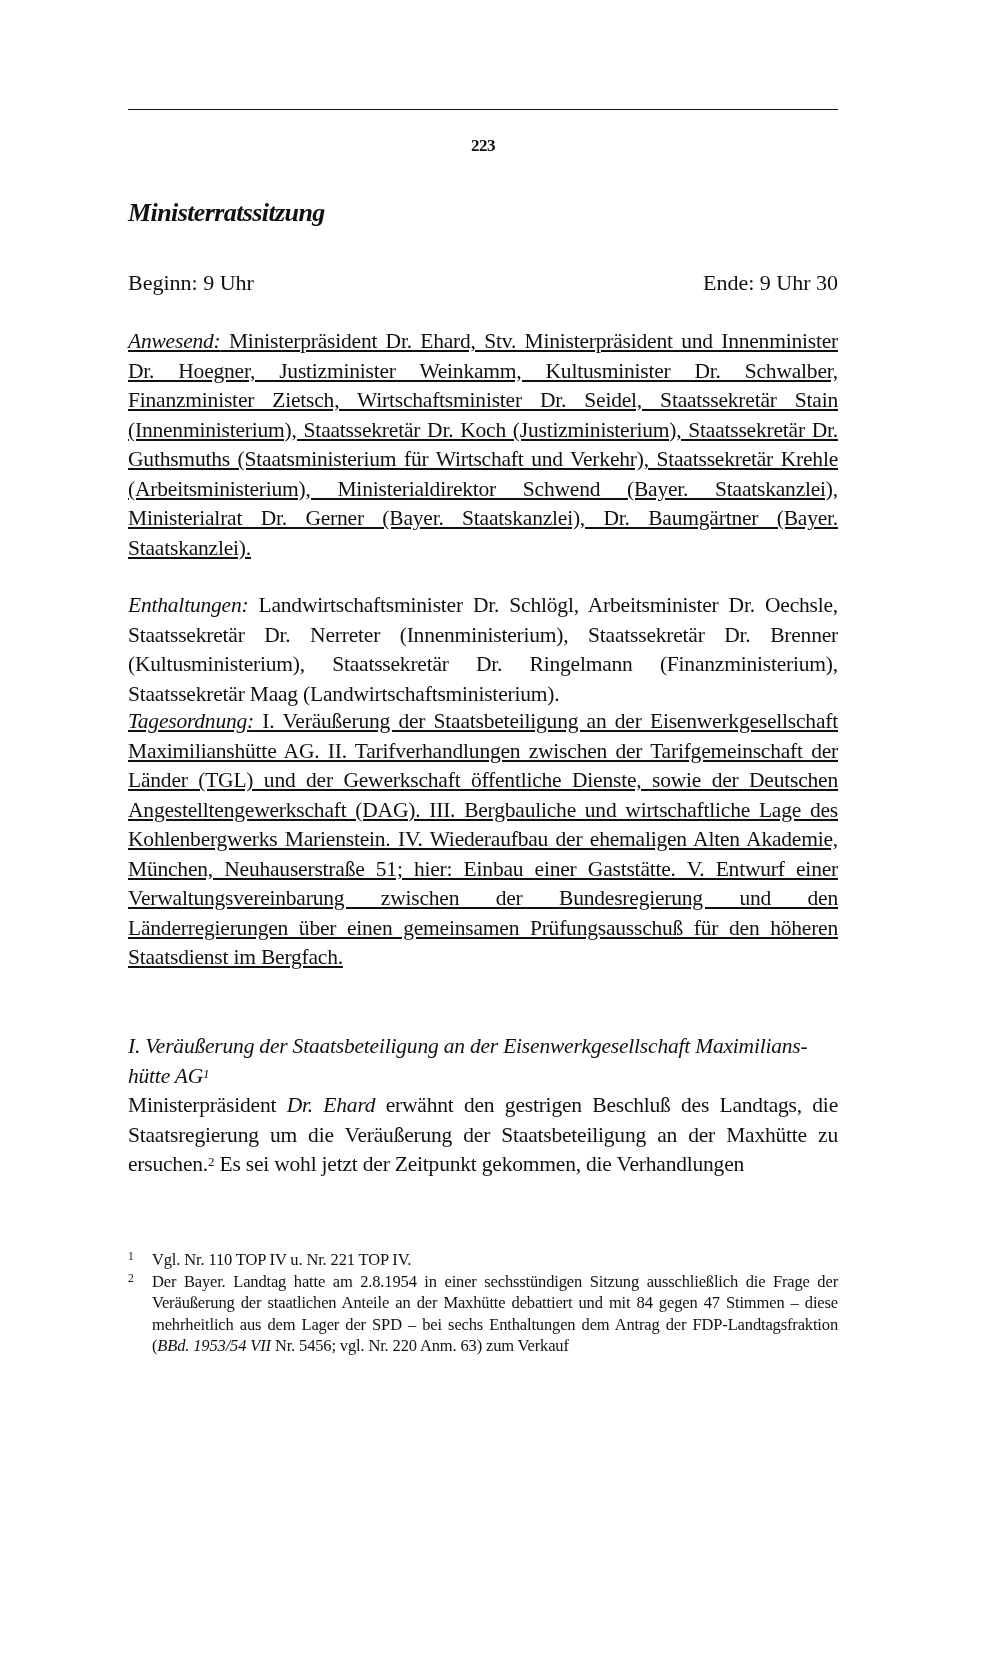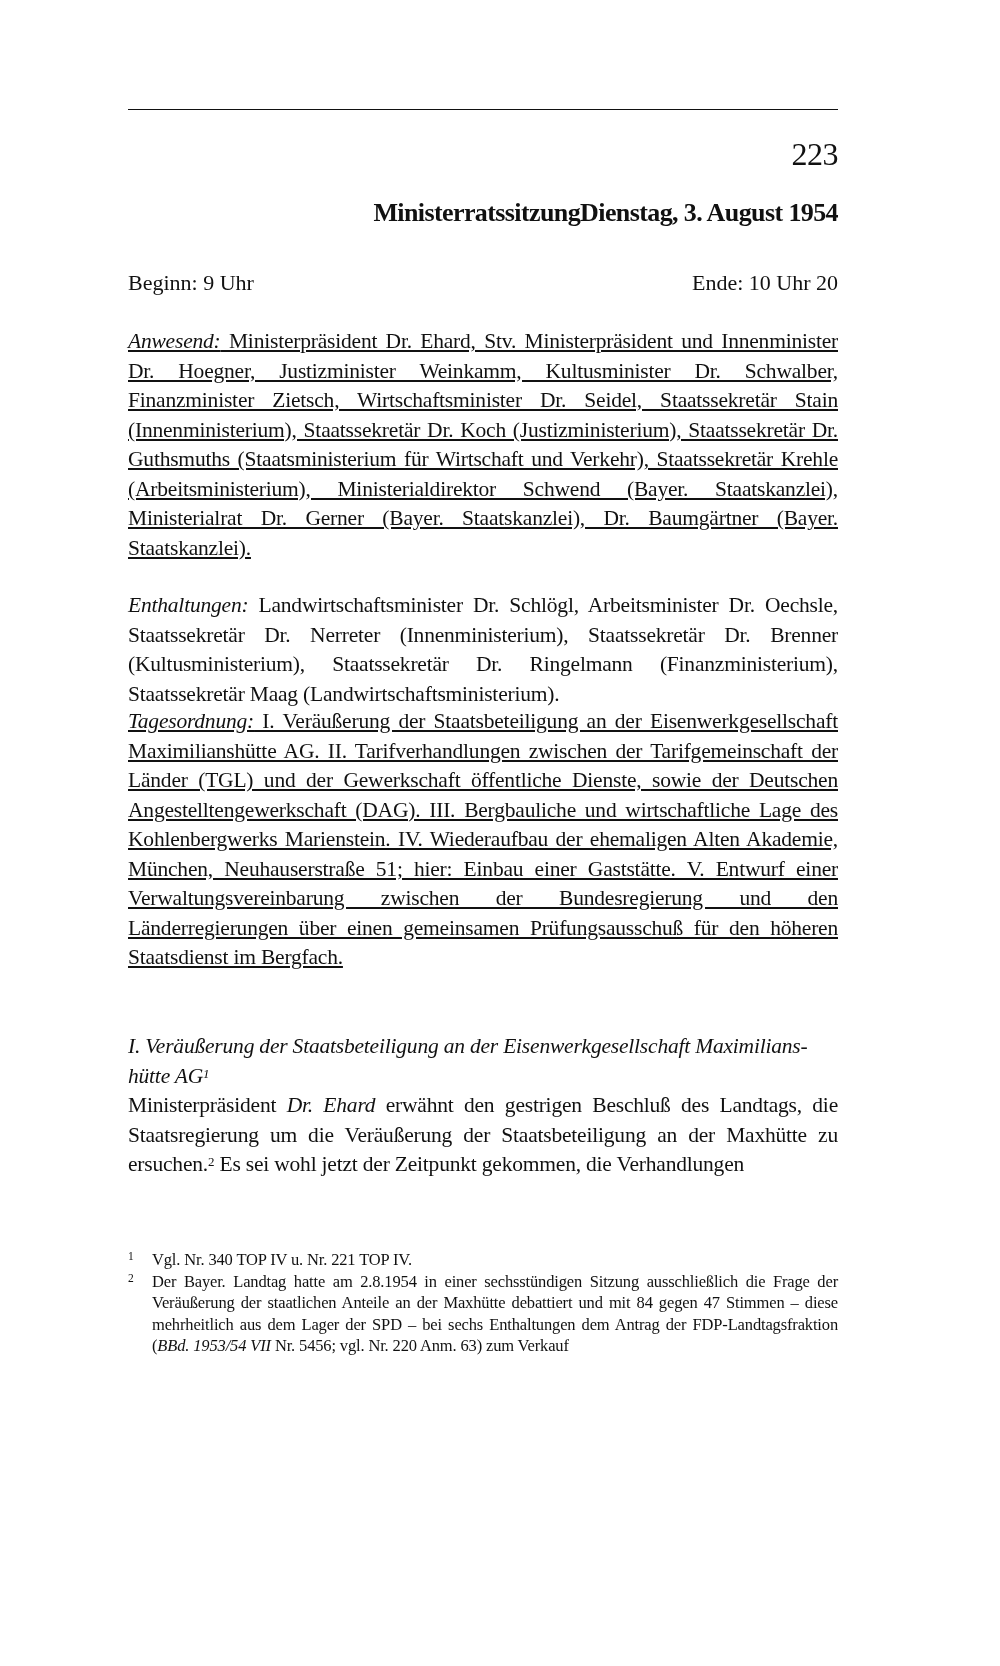--- a/index.html
+++ b/index.html
@@ -27,35 +27,36 @@
       top: 109px;
       width: 710px;
       height: 0;
       border-top: 1.5px solid #111;
     }
     .doc-number {
       position: absolute;
       left: 0;
       top: 136px;
       width: 710px;
-      text-align: right;
-      font-weight: normal;
-      font-size: 32px;
+      text-align: center;
+      font-weight: bold;
+      font-size: 17px;
       letter-spacing: -0.5px;
     }
     .title-row {
       position: absolute;
       left: 0;
       top: 198px;
       width: 710px;
       display: flex;
-      justify-content: flex-end;
+      justify-content: flex-start;
       font-weight: bold;
       font-size: 26px;
       letter-spacing: -0.6px;
+      font-style: italic;
     }
     .time-row {
       position: absolute;
       left: 0;
       top: 270px;
       width: 710px;
       display: flex;
       justify-content: space-between;
       font-size: 22px;
       align-items: center;
@@ -118,42 +119,41 @@
 <body>
 
 <div class="page">
 
   <div class="top-rule"></div>
 
   <div class="doc-number">223</div>
 
   <div class="title-row">
     <span>Ministerratssitzung</span>
-    <span>Dienstag, 3. August 1954</span>
   </div>
 
   <div class="time-row">
     <span>Beginn: 9 Uhr</span>
-    <span>Ende: 10 Uhr 20</span>
+    <span>Ende: 9 Uhr 30</span>
   </div>
 
   <div class="para" id="p-anwesend"><em>Anwesend:</em><span> Ministerpräsident Dr. Ehard, Stv. Ministerpräsident und Innenmi­nister Dr. Hoegner, Justizminister Weinkamm, Kultusminister Dr. Schwalber, Finanzminister Zietsch, Wirtschaftsminister Dr. Seidel, Staatssekretär Stain (Innenministerium), Staatssekretär Dr. Koch (Justizministerium), Staatsse­kretär Dr. Guthsmuths (Staatsministerium für Wirtschaft und Verkehr), Staats­sekretär Krehle (Arbeitsministerium), Ministerialdirektor Schwend (Bayer. Staatskanzlei), Ministerialrat Dr. Gerner (Bayer. Staatskanzlei), Dr. Baum­gärtner (Bayer. Staatskanzlei).</span></div>
 
   <div class="para" id="p-entschuldigt"><em>Enthaltungen:</em><span> Landwirtschaftsminister Dr. Schlögl, Arbeitsminister Dr. Oechsle, Staatssekretär Dr. Nerreter (Innenministerium), Staatssekretär Dr. Brenner (Kultusministerium), Staatssekretär Dr. Ringelmann (Finanzministe­rium), Staatssekretär Maag (Landwirtschaftsministerium).</span></div>
 
   <div class="para" id="p-tagesordnung"><em>Tagesordnung:</em><span> I. Veräußerung der Staatsbeteiligung an der Eisenwerkgesell­schaft Maximilianshütte AG. II. Tarifverhandlungen zwischen der Tarifge­meinschaft der Länder (TGL) und der Gewerkschaft öffentliche Dienste, sowie der Deutschen Angestelltengewerkschaft (DAG). III. Bergbauliche und wirt­schaftliche Lage des Kohlenbergwerks Marienstein. IV. Wiederaufbau der ehemaligen Alten Akademie, München, Neuhauserstraße 51; hier: Einbau einer Gaststätte. V. Entwurf einer Verwaltungsvereinbarung zwischen der Bundes­regierung und den Länderregierungen über einen gemeinsamen Prüfungsaus­schuß für den höheren Staatsdienst im Bergfach.</span></div>
 
   <div class="para" id="p-section">
     <span class="section-heading"><span>I. Veräußerung der Staatsbeteiligung an der Eisenwerkgesellschaft Maximilians­hütte AG</span><sup>1</sup></span><span>Ministerpräsident </span><em>Dr. Ehard</em><span> erwähnt den gestrigen Beschluß des Landtags, die Staatsregierung um die Veräußerung der Staatsbeteiligung an der Maxhütte zu ersuchen.</span><sup>2</sup><span> Es sei wohl jetzt der Zeitpunkt gekommen, die Verhandlungen</span>
   </div>
 
   <div class="footnotes">
     <div class="fn">
       <span class="fn-mark">1</span>
-      <span class="fn-text">Vgl. Nr. 340 TOP IV u. Nr. 221 TOP IV.</span>
+      <span class="fn-text">Vgl. Nr. 110 TOP IV u. Nr. 221 TOP IV.</span>
     </div>
     <div class="fn">
       <span class="fn-mark">2</span>
       <span class="fn-text"><span>Der Bayer. Landtag hatte am 2.8.1954 in einer sechsstündigen Sitzung ausschließlich die Frage der Veräußerung der staatlichen Anteile an der Maxhütte debattiert und mit 84 gegen 47 Stimmen – diese mehrheitlich aus dem Lager der SPD – bei sechs Enthaltungen dem Antrag der FDP-Landtagsfraktion (</span><em>BBd. 1953/54 VII</em><span> Nr. 5456; vgl. Nr. 220 Anm. 63) zum Verkauf</span></span>
     </div>
   </div>
 
 </div>
 
 </body></html>

